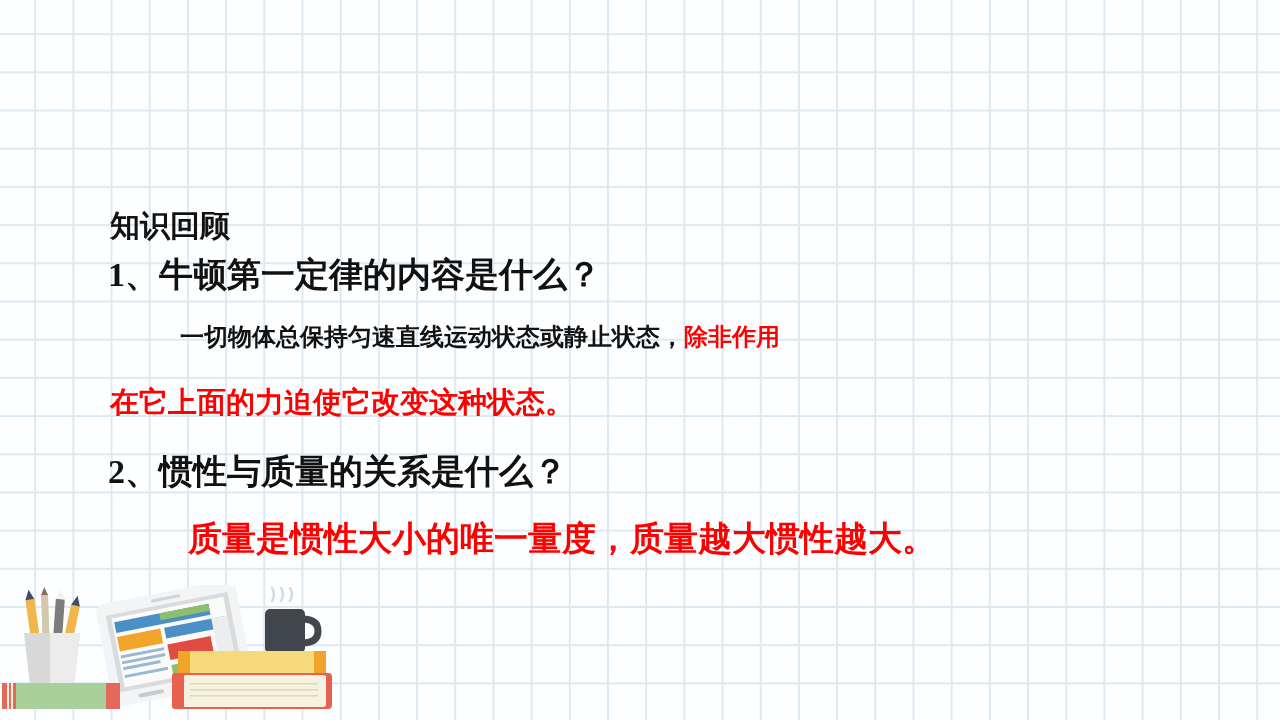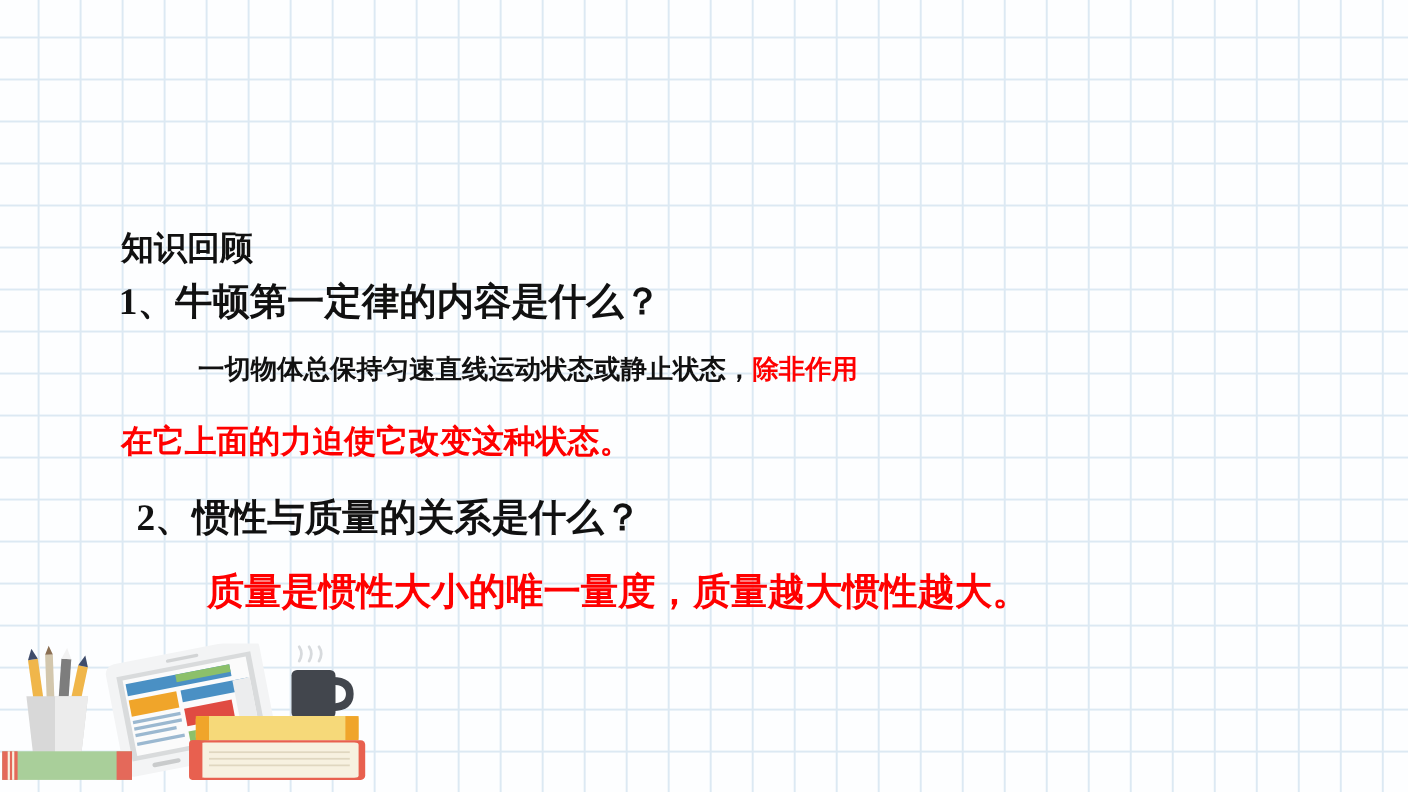--- a/index.html
+++ b/index.html
@@ -99,21 +99,21 @@
     display: inline-block;
     width: 70px;
   }
   .a1l2 {
     left: 110px;
     top: 388px;
     font-size: 29px;
     color: #ff0000;
   }
   .q2 {
-    left: 124px;
+    left: 108px;
     top: 455px;
     font-size: 34px;
     color: #111111;
   }
   .a2 {
     left: 110px;
     top: 522px;
     font-size: 34px;
     color: #ff0000;
     text-align: right;

